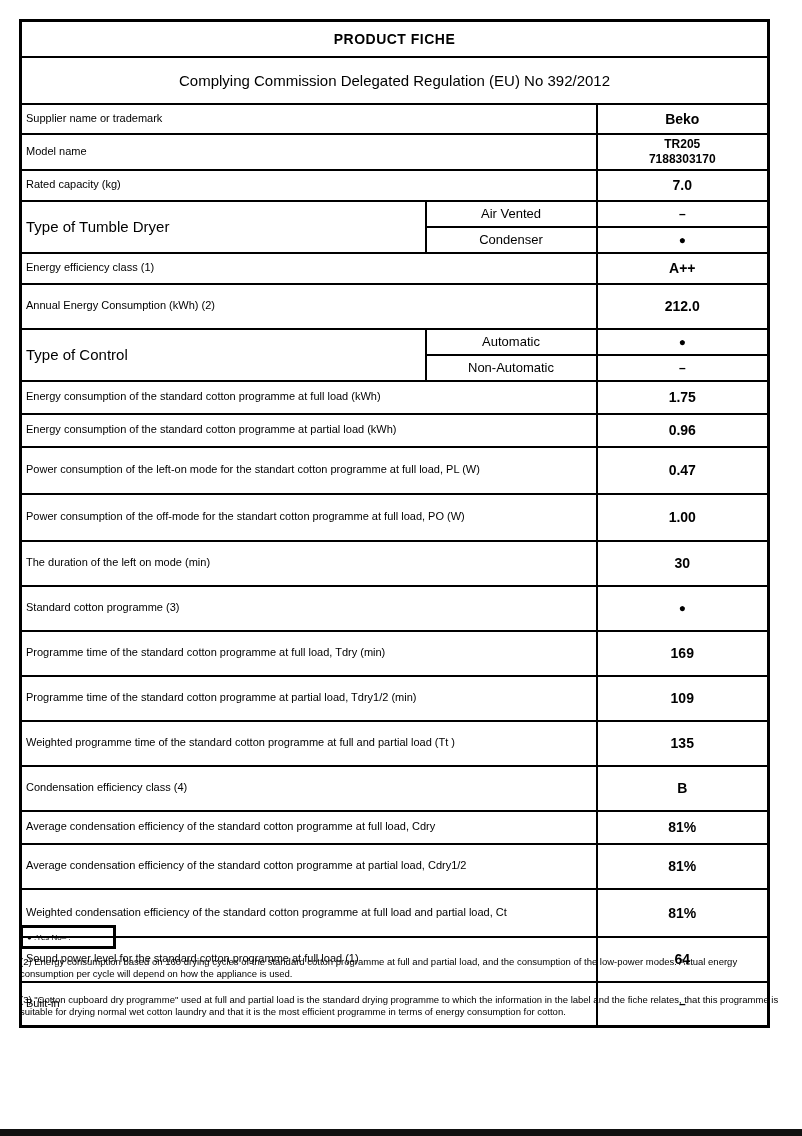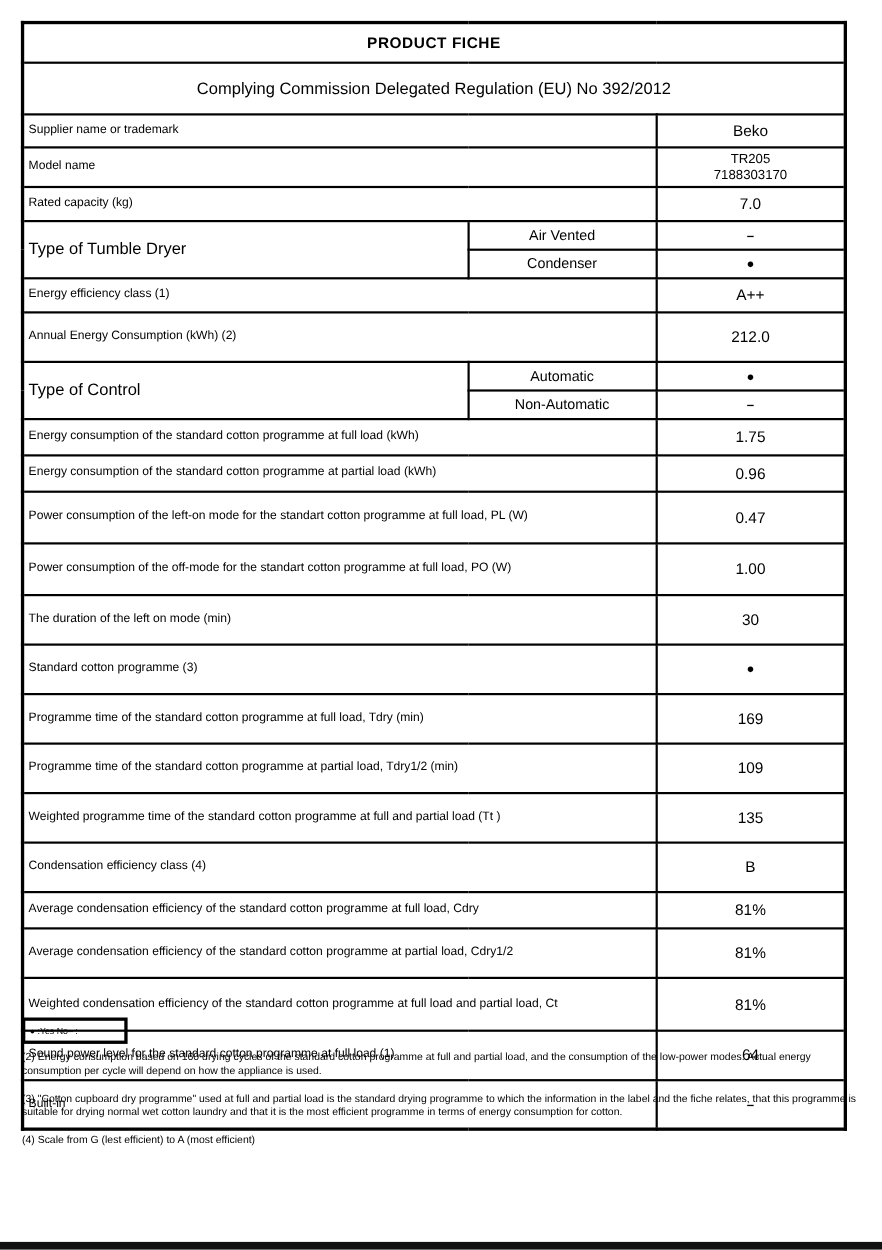--- a/index.html
+++ b/index.html
@@ -19,21 +19,21 @@
     border:2px solid #000;
     padding:1px 4px;
     vertical-align:middle;
     overflow:hidden;
   }
   td.title-cell{font-size:14px;font-weight:bold;text-align:center;letter-spacing:.5px;}
   td.subtitle-cell{font-size:15px;text-align:center;}
   td.lbl{font-size:11px;text-align:left;line-height:1.25;}
   td.biglbl{font-size:15px;text-align:left;}
   td.sub{font-size:13px;text-align:center;}
-  td.val{font-size:14px;text-align:center;}
+  td.val{font-size:14px;text-align:center;font-weight:bold;}
   td.val .vline{line-height:1.2;}
   td.val .vline.small{font-size:12px;}
   td.val.sym{font-weight:700;font-size:12px;}
   tr.h30{height:30px} tr.h31{height:31px} tr.h32{height:45px} tr.h33{height:33px}
   tr.h36{height:36px} tr.h47{height:47px} tr.h48{height:48px} tr.h26{height:26px}
   tr.hTitle{height:36px} tr.hSub{height:47px}
   
   .legend{
     position:absolute;left:20px;top:925px;
     width:82px;height:16px;
@@ -183,16 +183,15 @@
 </tbody>
   </table>
 
 <div class="legend">
   <span>● :Yes No– :</span>
 </div>
 
 <div class="footnotes">
   <p>(2) Energy consumption based on 160 drying cycles of the standard cotton programme at full and partial load, and the consumption of the low-power modes. Actual energy consumption per cycle will depend on how the appliance is used.</p>
   <p>(3) "Cotton cupboard dry programme" used at full and partial load is the standard drying programme to which the information  in the label and the fiche relates, that this programme is suitable for drying normal wet cotton laundry and that it is the most efficient programme in terms of energy consumption for cotton.</p>
-  <p>(4) Scale from G (lest efficient) to A (most efficient)</p>
 </div>
 
 <div class="bottom-bar"></div>
 
 </body></html>

